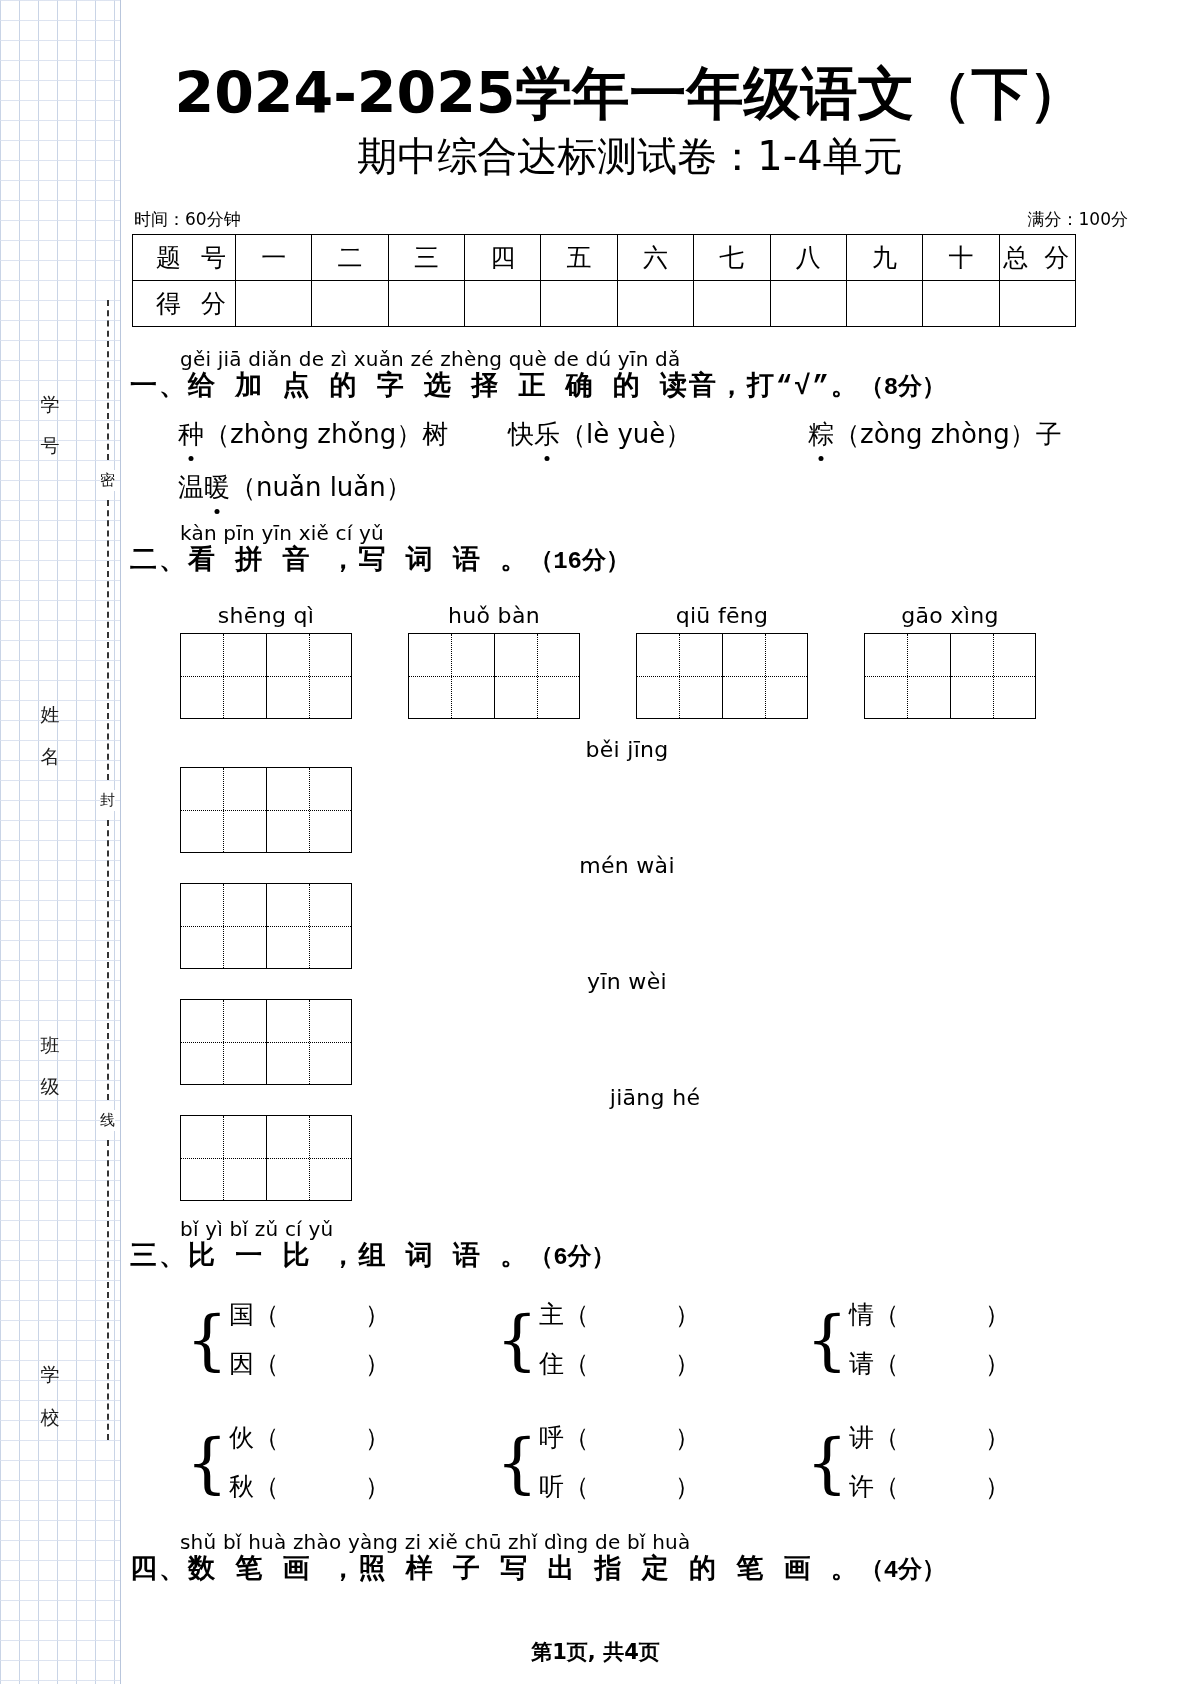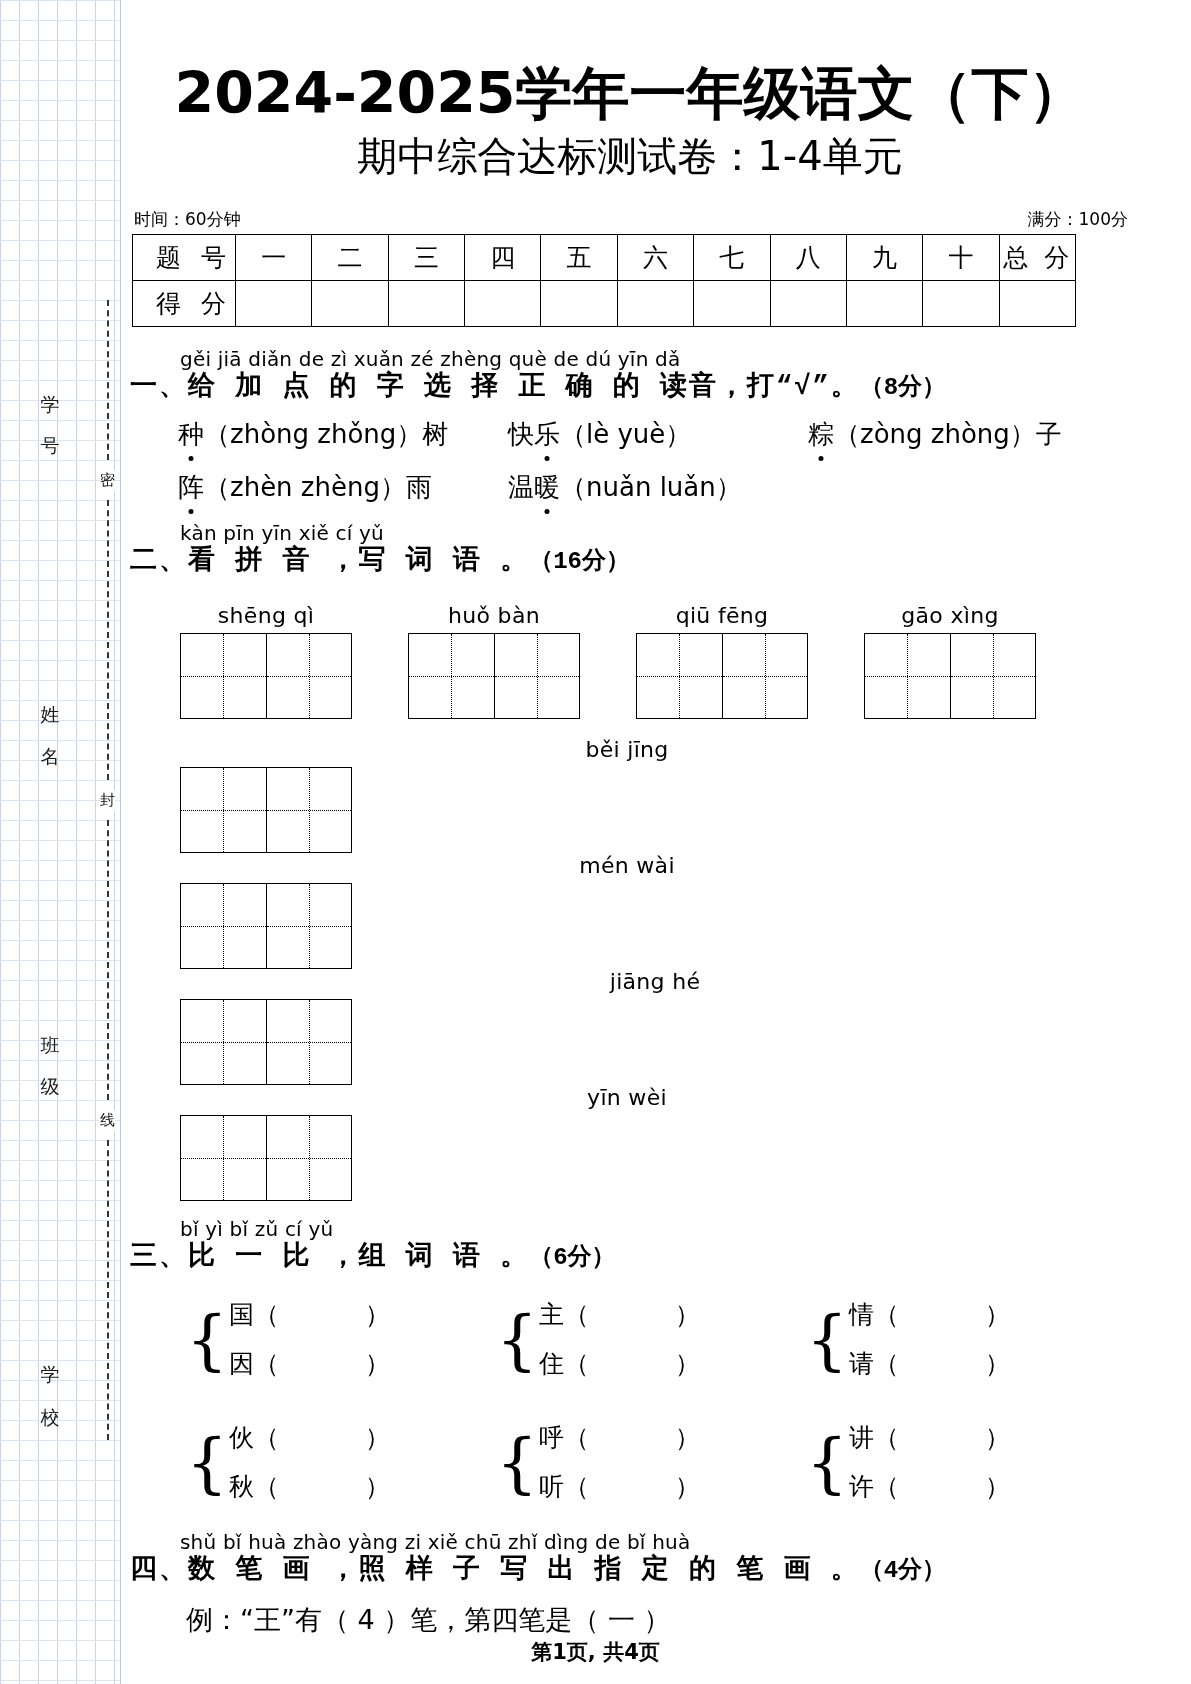--- a/index.html
+++ b/index.html
@@ -331,21 +331,20 @@
 
       <div class="q1-wrap">
         <div class="q1-row">
           <span class="q1-item" style="width:330px;"><span></span><span class="dotted-char">种</span><span>（zhòng    zhǒng）树</span></span>
           <span class="q1-item" style="width:300px;"><span>快</span><span class="dotted-char">乐</span><span>（lè    yuè）</span></span>
           <span class="q1-item"><span></span><span class="dotted-char">粽</span><span>（zòng    zhòng）子</span></span>
         </div>
 
 
         <div class="q1-row">
-          <span class="q1-item" style="width:330px;"><span></span><span class="dotted-char">阵</span><span>（zhèn    zhèng）雨</span></span>
           <span class="q1-item"><span>温</span><span class="dotted-char">暖</span><span>（nuǎn    luǎn）</span></span>
         </div>
       </div>
     </div>
 
     <div class="sec-block" style="margin-top:12px;">
       <div class="sec-pinyin">kàn pīn yīn   xiě cí yǔ</div>
       <div class="sec-title">
         <span>二、看 拼 音 ，写 词 语 。</span><span class="pts">（16分）</span>
       </div>
@@ -389,29 +388,29 @@
               <div class="half"></div>
             </div>
         </div>
         <div class="grid-cell-group">
           <div class="grid-py">mén  wài</div>
           <div class="tianzi">
               <div class="half"></div>
               <div class="half"></div>
             </div>
         </div>
+        <div class="grid-cell-group">
+          <div class="grid-py">yīn  wèi</div>
+          <div class="tianzi">
+              <div class="half"></div>
+              <div class="half"></div>
+            </div>
+        </div>
         <div class="grid-cell-group" style="margin-right:0;">
           <div class="grid-py">jiāng  hé</div>
-          <div class="tianzi">
-              <div class="half"></div>
-              <div class="half"></div>
-            </div>
-        </div>
-        <div class="grid-cell-group">
-          <div class="grid-py">yīn  wèi</div>
           <div class="tianzi">
               <div class="half"></div>
               <div class="half"></div>
             </div>
         </div>
       </div>
     </div>
 
     <div class="sec-block" style="margin-top:18px;">
       <div class="sec-pinyin">bǐ yì bǐ   zǔ cí yǔ</div>
@@ -466,19 +465,18 @@
           </span>
         </div>
       </div>
     </div>
 
     <div class="sec-block" style="margin-top:20px;">
       <div class="sec-pinyin">shǔ bǐ huà   zhào yàng zi xiě chū zhǐ dìng de bǐ huà</div>
       <div class="sec-title">
         <span>四、数 笔 画 ，照  样 子 写 出 指 定 的 笔 画 。</span><span class="pts">（4分）</span>
       </div>
-      <div class="example-line">例：“王”有（  4  ）笔，第四笔是（ 一 ）</div>
     </div>
 
   </div>
 
   <div class="footer">第1页, 共4页</div>
 </div>
 
 </body></html>

